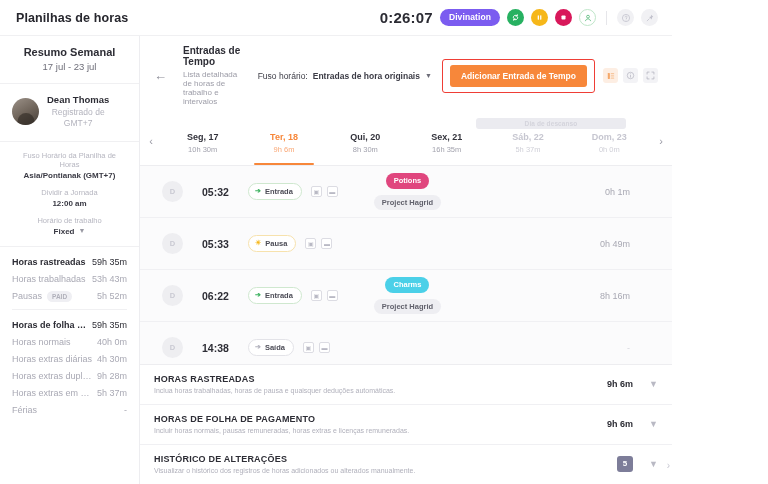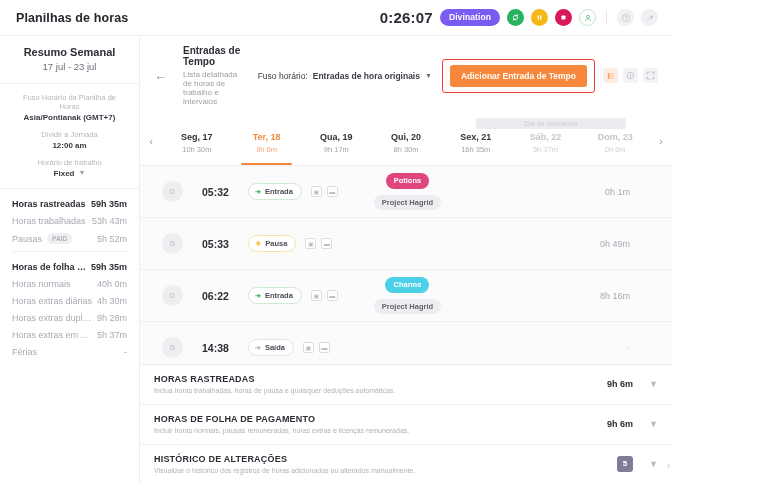--- a/index.html
+++ b/index.html
@@ -104,21 +104,21 @@
   }
 
   .side-stats { padding: 10px 12px 6px; }
   .stat-row {
     display: flex; align-items: center;
     font-size: 9px; margin-bottom: 7px; white-space: nowrap;
   }
   .stat-row .lbl { color: #a9a9b4; overflow: hidden; text-overflow: ellipsis; }
   .stat-row .val { margin-left: auto; color: #a9a9b4; padding-left: 4px; }
   .stat-row.bold .lbl { color: #2d2d35; font-weight: 700; }
-  .stat-row.bold .val { color: #2d2d35; font-weight: 700; }
+  .stat-row.bold .val { color: #2d2d35; font-weight: 400; }
   .chip-paid {
     background: #efeff3; color: #b0b0ba; font-size: 6.5px;
     border-radius: 7px; padding: 2px 5px; margin-left: 5px;
     font-weight: 700;
   }
   .side-sep { height: 1px; background: #f0f0f2; margin: 3px 0 10px; }
 
   
   .main {
     flex: 1; min-width: 0;
@@ -218,21 +218,21 @@
     display: flex; align-items: center; justify-content: center;
     font-size: 7.5px; font-weight: 700; flex-shrink: 0;
     margin-left: 8px;
   }
   .ent-time {
     font-size: 10.5px; font-weight: 700; color: #2d2d35;
     margin-left: 19px; width: 34px;
   }
   .tag-type {
     margin-left: 12px;
-    display: flex; align-items: center; gap: 4px;
+    display: flex; align-items: flex-start; gap: 4px;
     border: 1px solid #d5e8d5; border-radius: 9px;
     padding: 2.5px 8px 3px 6px;
     font-size: 7.5px; font-weight: 700; color: #4c4c56;
     background: #ffffff; white-space: nowrap;
   }
   .tag-type.in  { border-color: #cfe8cf; }
   .tag-type.brk { border-color: #f7e2ad; }
   .tag-type.out { border-color: #e3e3e8; }
   .ticon { font-size: 7px; line-height: 1; }
   .ticon.g { color: #3fb362; }
@@ -337,20 +337,30 @@
   </div>
 
   <div class="body-row">
 
     <aside class="sidebar">
       <div class="side-head">
         <h2>Resumo Semanal</h2>
         <div class="range">17 jul - 23 jul</div>
       </div>
 
+      <div class="side-user">
+        <div class="avatar"></div>
+        <div>
+          <div class="uname">Dean Thomas</div>
+          <div class="usub">
+            <span>Registrado de</span><br>
+            <span>GMT+7</span>
+          </div>
+        </div>
+      </div>
 
       <div class="side-meta">
         <div class="meta-lbl">Fuso Horário da Planilha de Horas</div>
         <div class="meta-val">Asia/Pontianak (GMT+7)</div>
         <div class="meta-lbl">Dividir a Jornada</div>
         <div class="meta-val">12:00 am</div>
         <div class="meta-lbl">Horário de trabalho</div>
         <div class="meta-val last"><span>Fixed</span><span class="caret-sm">▼</span></div>
       </div>
 
@@ -446,24 +456,20 @@
           <div class="rest-banner">Dia de descanso</div>
           <div class="day">
             <span class="d1">Seg, 17</span>
             <span class="d2">10h 30m</span>
           </div>
           <div class="day sel">
             <span class="d1">Ter, 18</span>
             <span class="d2">9h 6m</span>
           </div>
           <div class="day">
-            <span class="d1">Qua, 19</span>
-            <span class="d2">9h 17m</span>
-          </div>
-          <div class="day">
             <span class="d1">Qui, 20</span>
             <span class="d2">8h 30m</span>
           </div>
           <div class="day">
             <span class="d1">Sex, 21</span>
             <span class="d2">16h 35m</span>
           </div>
           <div class="day dim">
             <span class="d1">Sáb, 22</span>
             <span class="d2">5h 37m</span>

